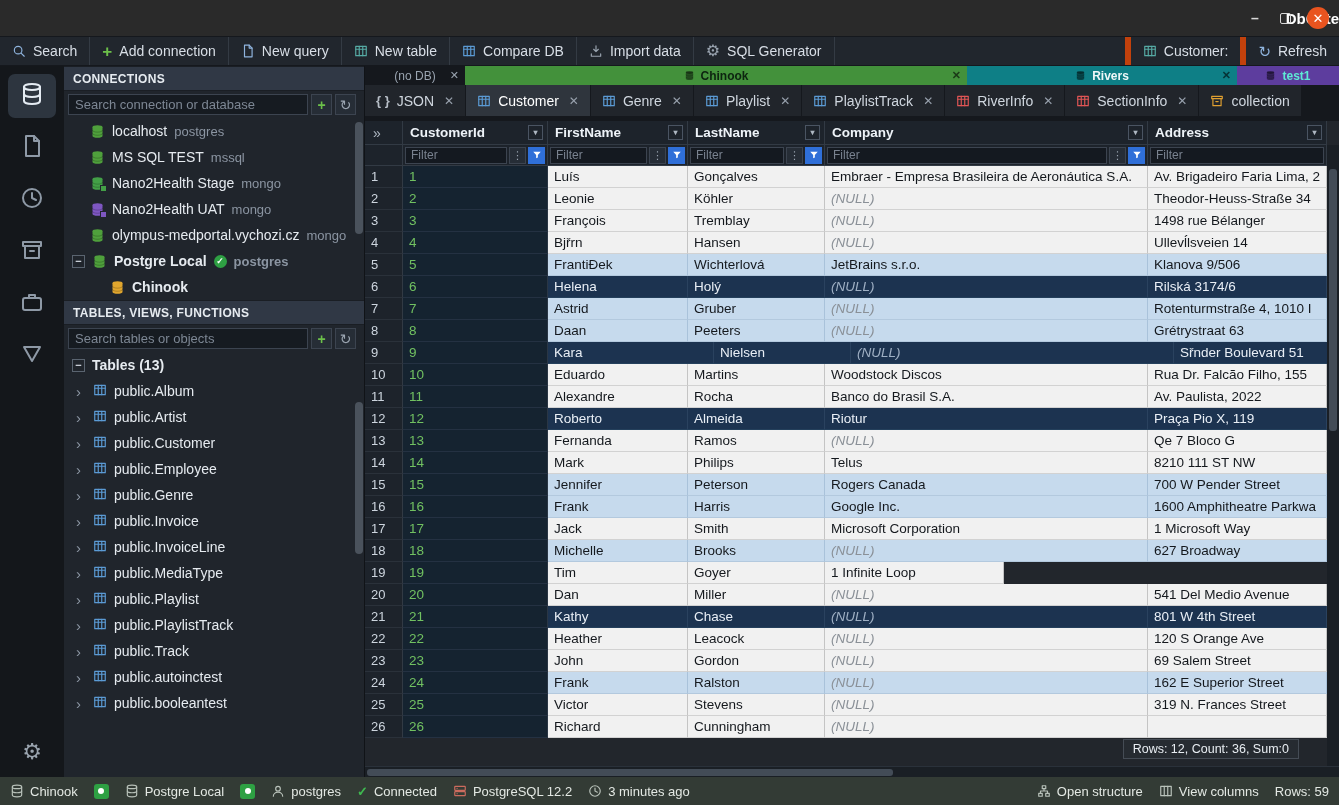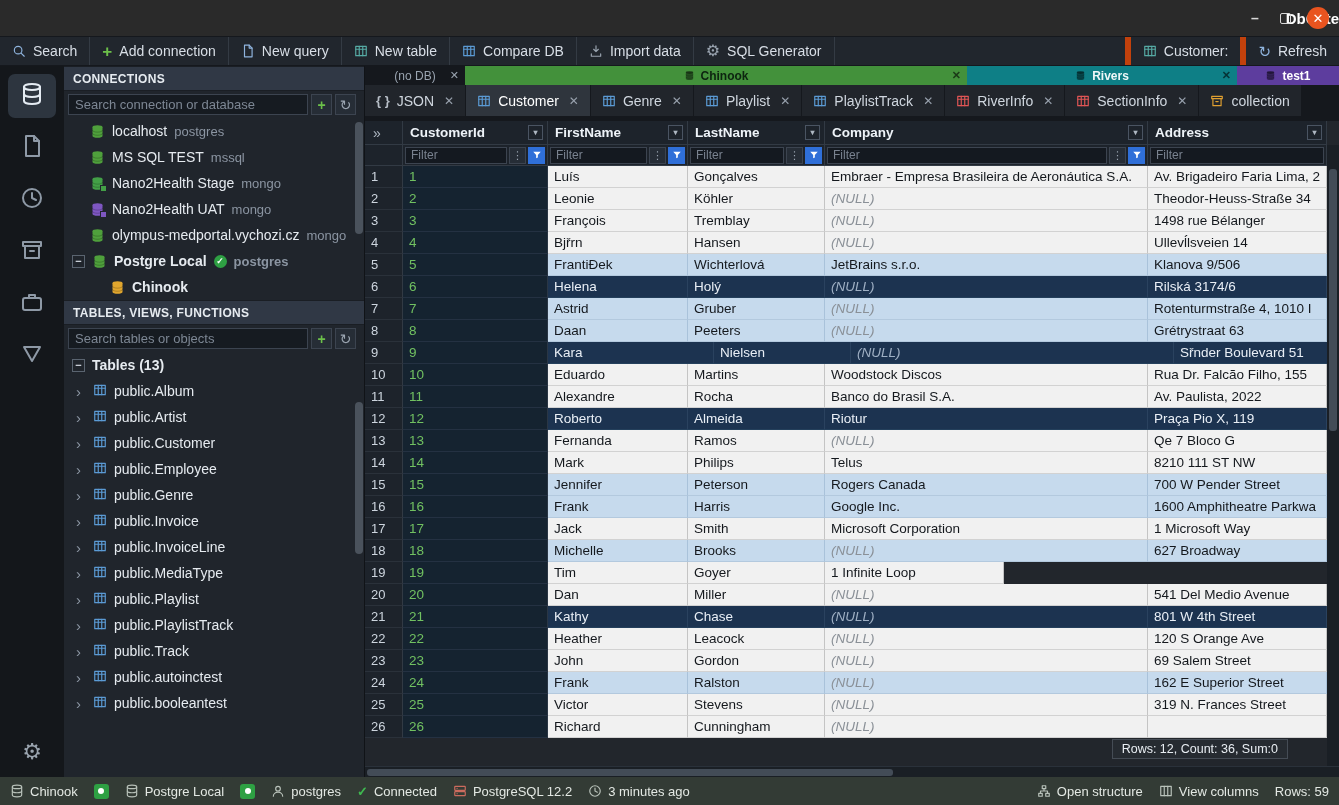--- a/index.html
+++ b/index.html
@@ -81,21 +81,21 @@
   .g-c{flex:none;display:flex;align-items:center;padding:0 6px;font-size:13.5px;border-right:1px solid #c4c4c4;border-bottom:1px solid #d2d2d2;overflow:hidden;white-space:nowrap;color:#14181d;background:#f1f1f1;cursor:pointer}
   .g-c.id{background:#152330;color:#71c161;border-right-color:#2a3644;border-bottom-color:#243142}
   .g-row.light .g-c:not(.id){background:#c6daed;border-right-color:#a9c2da;border-bottom-color:#b3c9de}
   .g-row.dark .g-c:not(.id){background:#1c3350;color:#e9eff6;border-right-color:#2a425f;border-bottom-color:#24405c}
   .nullv{font-style:italic;color:#8a9097}
   .g-row.dark .nullv{color:#9fb0c4}
   .hscroll{height:11px;background:#1a1f25;flex:none;position:relative;border-top:1px solid #2a313a}
   .hthumb{position:absolute;left:2px;top:2px;height:7px;width:54%;background:#434c57;border-radius:3px;cursor:pointer}
   .vscroll{position:absolute;right:0;top:24px;bottom:11px;width:12px;background:#1a1f25}
   .vthumb{position:absolute;left:2px;top:24px;width:8px;height:262px;background:#434c57;border-radius:3px;cursor:pointer}
-  .stats{position:absolute;right:51px;bottom:18px;background:#262b31;border:1px solid #454c55;color:#e8edf2;font-size:12.5px;padding:2px 9px;white-space:nowrap;z-index:5}
+  .stats{position:absolute;right:40px;bottom:18px;background:#262b31;border:1px solid #454c55;color:#e8edf2;font-size:12.5px;padding:2px 9px;white-space:nowrap;z-index:5}
 
   
   .statusbar{height:28px;background:#333b35;display:flex;align-items:center;justify-content:space-between;padding:0 10px;color:#e3e8e3;font-size:13px;flex:none}
   .st-group{display:flex;align-items:center;gap:16px}
   .st-item{display:flex;align-items:center;gap:6px;white-space:nowrap;cursor:pointer}
   .badge{width:15px;height:15px;border-radius:3px;background:#2ea043;display:flex;align-items:center;justify-content:center}
   .badge::after{content:"";width:6px;height:6px;border-radius:50%;background:#fff}
   .check{color:#3fb950;font-weight:bold}
 </style>
 </head>
@@ -465,21 +465,21 @@
             <span style="display:flex">
               <svg width="11" height="11" viewBox="0 0 24 24">
                 <path fill="rgba(0,0,0,.45)" d="M4 5v14c0 1.66 3.58 3 8 3s8-1.34 8-3V5z"></path>
                 <ellipse cx="12" cy="5" rx="8" ry="3" fill="rgba(0,0,0,.45)"></ellipse>
                 <path d="M4 10c0 1.66 3.58 3 8 3s8-1.34 8-3M4 15c0 1.66 3.58 3 8 3s8-1.34 8-3" stroke="rgba(0,0,0,.35)" fill="none"></path>
               </svg>
             </span>
             <span>Rivers</span>
             <span class="dbtab-close" style="color:rgba(0,0,0,.6)">✕</span>
           </div>
-          <div class="dbtab" style="width:102px;background:#5d3d9e;color:#ffffff;font-weight:bold">
+          <div class="dbtab" style="width:102px;background:#5d3d9e;color:#5eead4;font-weight:bold">
             <span style="display:flex">
               <svg width="11" height="11" viewBox="0 0 24 24">
                 <path fill="rgba(0,0,0,.45)" d="M4 5v14c0 1.66 3.58 3 8 3s8-1.34 8-3V5z"></path>
                 <ellipse cx="12" cy="5" rx="8" ry="3" fill="rgba(0,0,0,.45)"></ellipse>
                 <path d="M4 10c0 1.66 3.58 3 8 3s8-1.34 8-3M4 15c0 1.66 3.58 3 8 3s8-1.34 8-3" stroke="rgba(0,0,0,.35)" fill="none"></path>
               </svg>
             </span>
             <span>test1</span>
           </div>
         </div>

